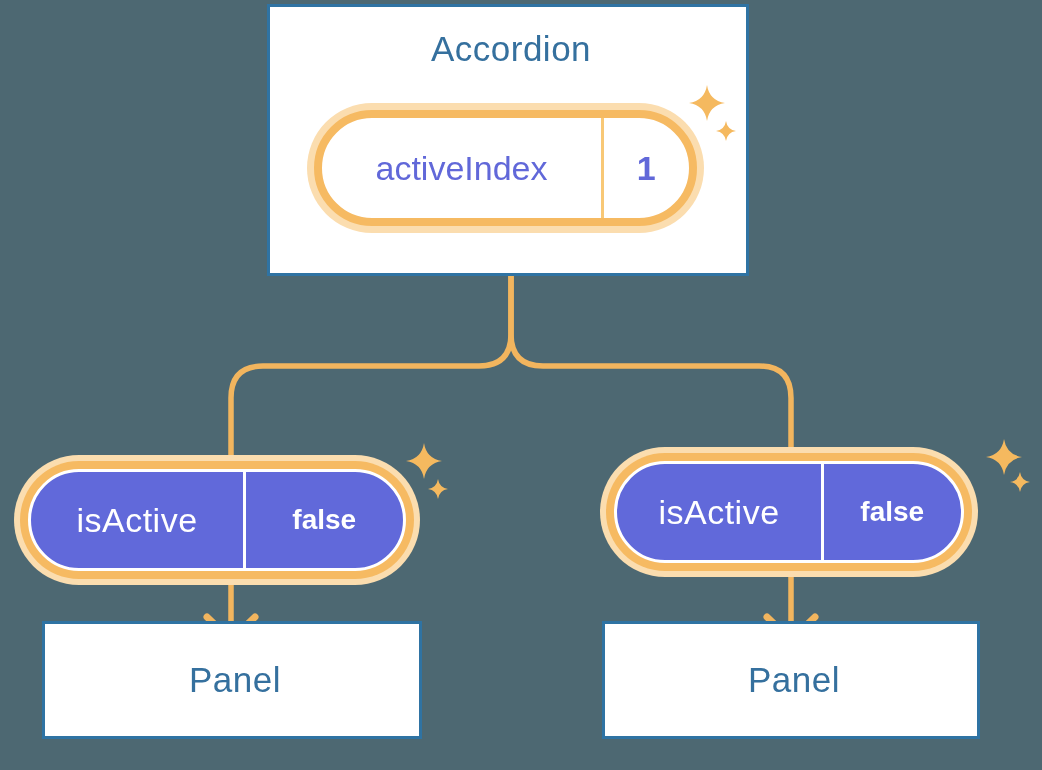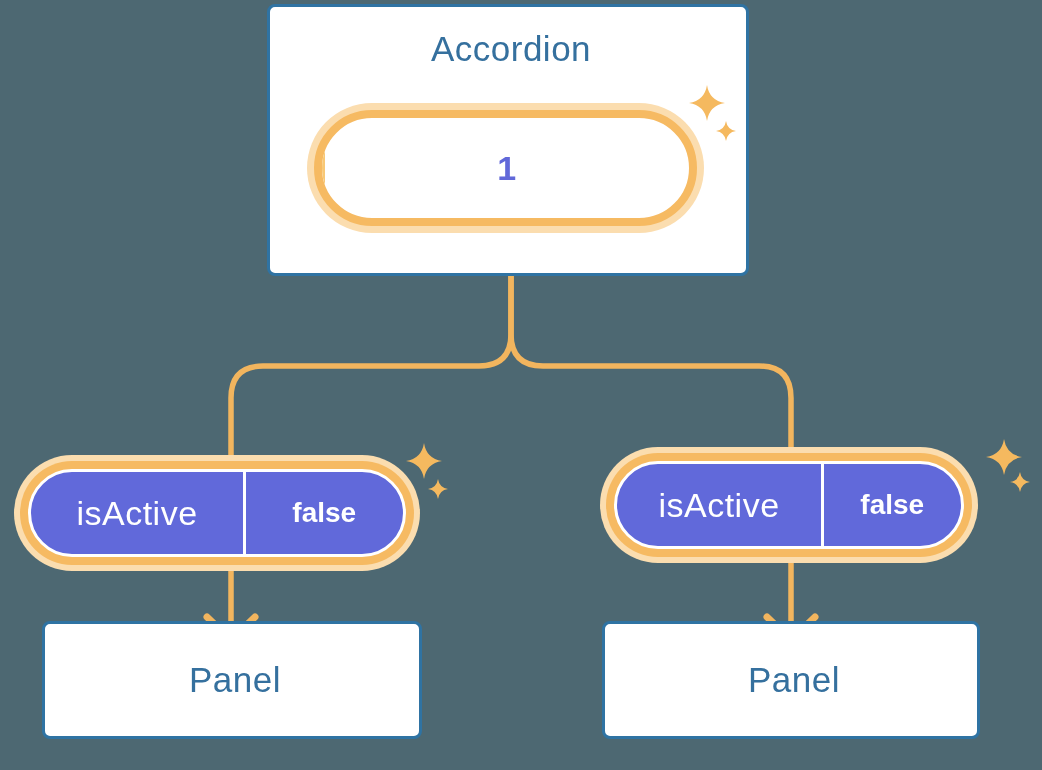--- a/index.html
+++ b/index.html
@@ -25,21 +25,21 @@
   }
   .stage{position:relative;width:1042px;height:770px;background:var(--c-background);}
   .connectors{position:absolute;left:0;top:0;width:1042px;height:770px;}
   .connectors .line{fill:none;stroke:var(--c-connector);stroke-width:5.5;}
   .connectors .arrow{fill:none;stroke:var(--c-connector);stroke-width:7;stroke-linecap:round;stroke-linejoin:round;}
 
   .card{
     position:absolute;
     background:var(--c-card_background);
     border:3px solid var(--c-card_border);
-    border-radius:8px;
+    border-radius:0;
     padding-left:6px;
   }
   .accordion-card{left:267px;top:4px;width:482px;height:272px;}
   .card-title{
     margin-top:22px;
     text-align:center;
     font-size:35px;
     font-weight:500;
     color:var(--c-component_text);
     letter-spacing:0.5px;
@@ -56,21 +56,21 @@
     display:flex;align-items:stretch;
     overflow:hidden;
   }
   .state-pill .cell{display:flex;align-items:center;justify-content:center;}
   .state-pill .name-cell{width:279px;font-size:34px;color:var(--c-state_text_purple);}
   .state-pill .value-cell{flex:1;font-size:34px;font-weight:700;color:var(--c-state_text_purple);}
   .state-pill .divider{width:2.5px;background:var(--c-state_divider_orange);}
 
   .prop-pill{
     position:absolute;
-    height:88px;
+    height:102px;
     background:var(--c-pill_purple);
     border:3px solid var(--c-pill_text_white);
     border-radius:70px;
     box-shadow:0 0 0 8px var(--c-ring_orange),0 0 0 14px var(--c-ring_cream);
     display:flex;align-items:stretch;
     overflow:hidden;
     justify-content:center;
   }
   .prop-pill.left-pill{left:28px;top:469px;width:378px;}
   .prop-pill.right-pill{left:614px;top:461px;width:350px;}
@@ -104,20 +104,21 @@
   <svg class="connectors" viewBox="0 0 1042 770" xmlns="http://www.w3.org/2000/svg">
     <path class="line" d="M511,274 L511,334 Q511,366 479,366 L263,366 Q231,366 231,398 L231,638"></path>
     <path class="line" d="M511,274 L511,334 Q511,366 543,366 L759,366 Q791,366 791,398 L791,638"></path>
     <path class="arrow" d="M207,617 L231,640 L255,617"></path>
     <path class="arrow" d="M767,617 L791,640 L815,617"></path>
   </svg>
 
   <div class="card accordion-card">
     <div class="card-title">Accordion</div>
     <div class="state-pill">
+      <div class="cell name-cell">activeIndex</div>
       <div class="divider"></div>
       <div class="cell value-cell">1</div>
     </div>
   </div>
 
   <div class="prop-pill left-pill">
     <div class="cell name-cell">isActive</div>
     <div class="divider"></div>
     <div class="cell value-cell">false</div>
   </div>

